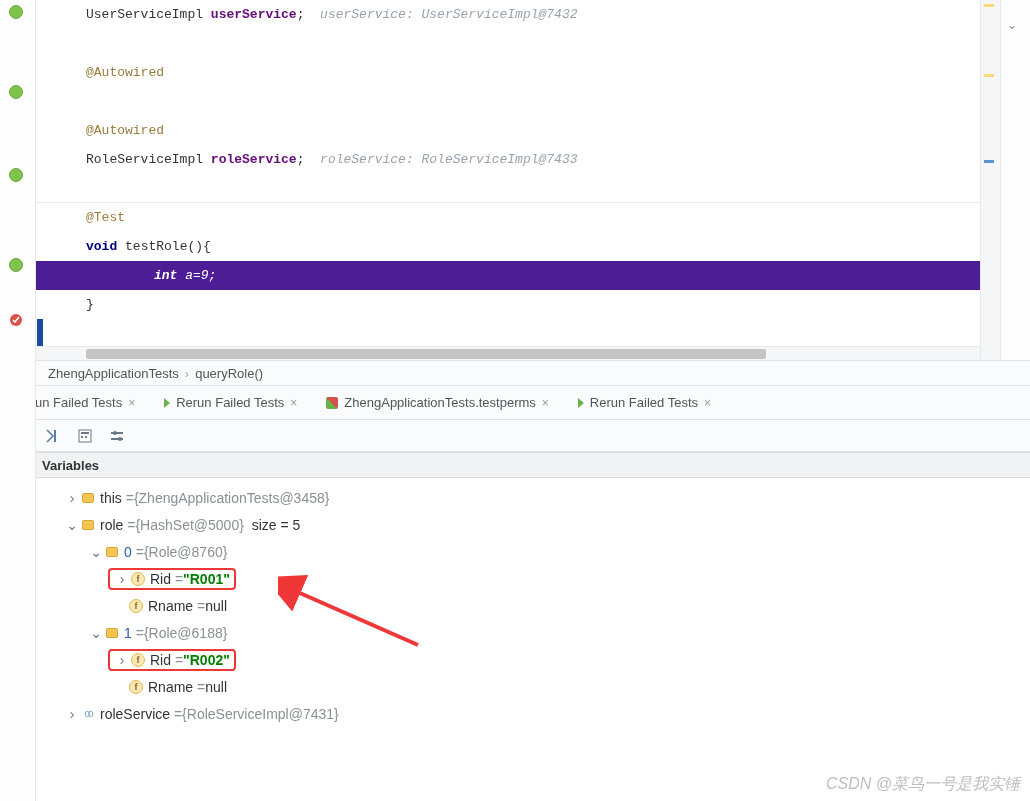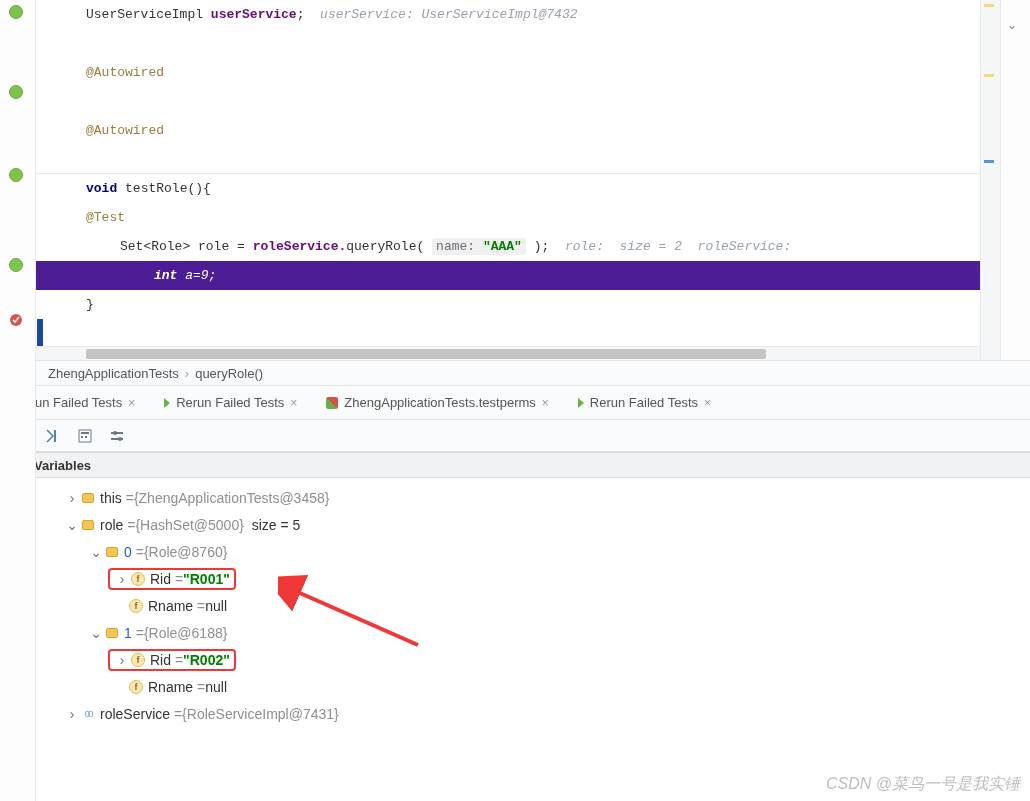--- a/index.html
+++ b/index.html
@@ -112,21 +112,21 @@
   }
   .tb-btn { width:18px; height:18px; display:flex; align-items:center; justify-content:center; color:#5a7ea8; }
   
   .left-strip {
     position:absolute; left:0; top:420px; bottom:0; width:36px;
     background:#fafbfc; border-right:1px solid #e9e9ea;
     display:flex; flex-direction:column; align-items:center; padding-top:6px; gap:10px;
   }
   
   .var-header {
-    position:absolute; left:0; right:0; top:452px; height:26px;
+    position:absolute; left:8px; right:0; top:452px; height:26px;
     background:#f1f2f4; border-top:1px solid #dadadc; border-bottom:1px solid #dadadc;
     display:flex; align-items:center; padding-left:16px; gap:6px;
     font-size:13px; color:#333; font-weight:bold;
   }
   .var-header .stack { width:12px;height:12px; display:inline-block; position:relative; }
   .var-header .stack::before, .var-header .stack::after {
     content:''; position:absolute; width:12px;height:2px;background:#6b7785;
   }
   .var-header .stack::before{top:2px;} .var-header .stack::after{top:7px;}
   .var-panel {
@@ -182,24 +182,24 @@
       </svg>
   </div>
 </div>
 
 <div class="editor">
   <div class="code-line"><span>UserServiceImpl</span> <span class="iden">userService</span>;  <span class="cmt">userService: UserServiceImpl@7432</span></div>
   <div class="code-line"></div>
   <div class="code-line"><span class="anno">@Autowired</span></div>
   <div class="code-line"></div>
   <div class="code-line"><span class="anno">@Autowired</span></div>
+  <div class="code-line"><span>RoleServiceImpl</span> <span class="iden">roleService</span>;  <span class="cmt">roleService: RoleServiceImpl@7433</span></div>
   <div class="code-line" style="border-bottom:1px solid #e9e9ea"></div>
+  <div class="code-line"><span class="anno">@Test</span></div>
   <div class="code-line"><span class="kw">void</span> <span>testRole</span><span>(){</span></div>
-  <div class="code-line"><span class="anno">@Test</span></div>
-  <div class="code-line indent1"><span>Set&lt;Role&gt; role = </span><span class="iden">roleService.</span><span>queryRole</span>( <span class="param-box"><span class="param">name:</span> <span class="str" textcontent="name: &quot;AAA&quot;">"AAA"</span></span> <span>);</span>  <span class="cmt">role:  size = 2  roleService:</span></div>
   <div class="code-line current-line" style="padding-left:118px;"><span class="kw">int</span> a=9;</div>
   <div class="code-line"><span>}</span></div>
 </div>
 <div class="current-marker" style="top:319px"></div>
 <div class="scroll-h">
     <div class="thumb"></div>
   </div>
 <div class="stripe">
   <div class="stripe-mark" style="top:4px"></div>
   <div class="stripe-mark" style="top:74px"></div>

